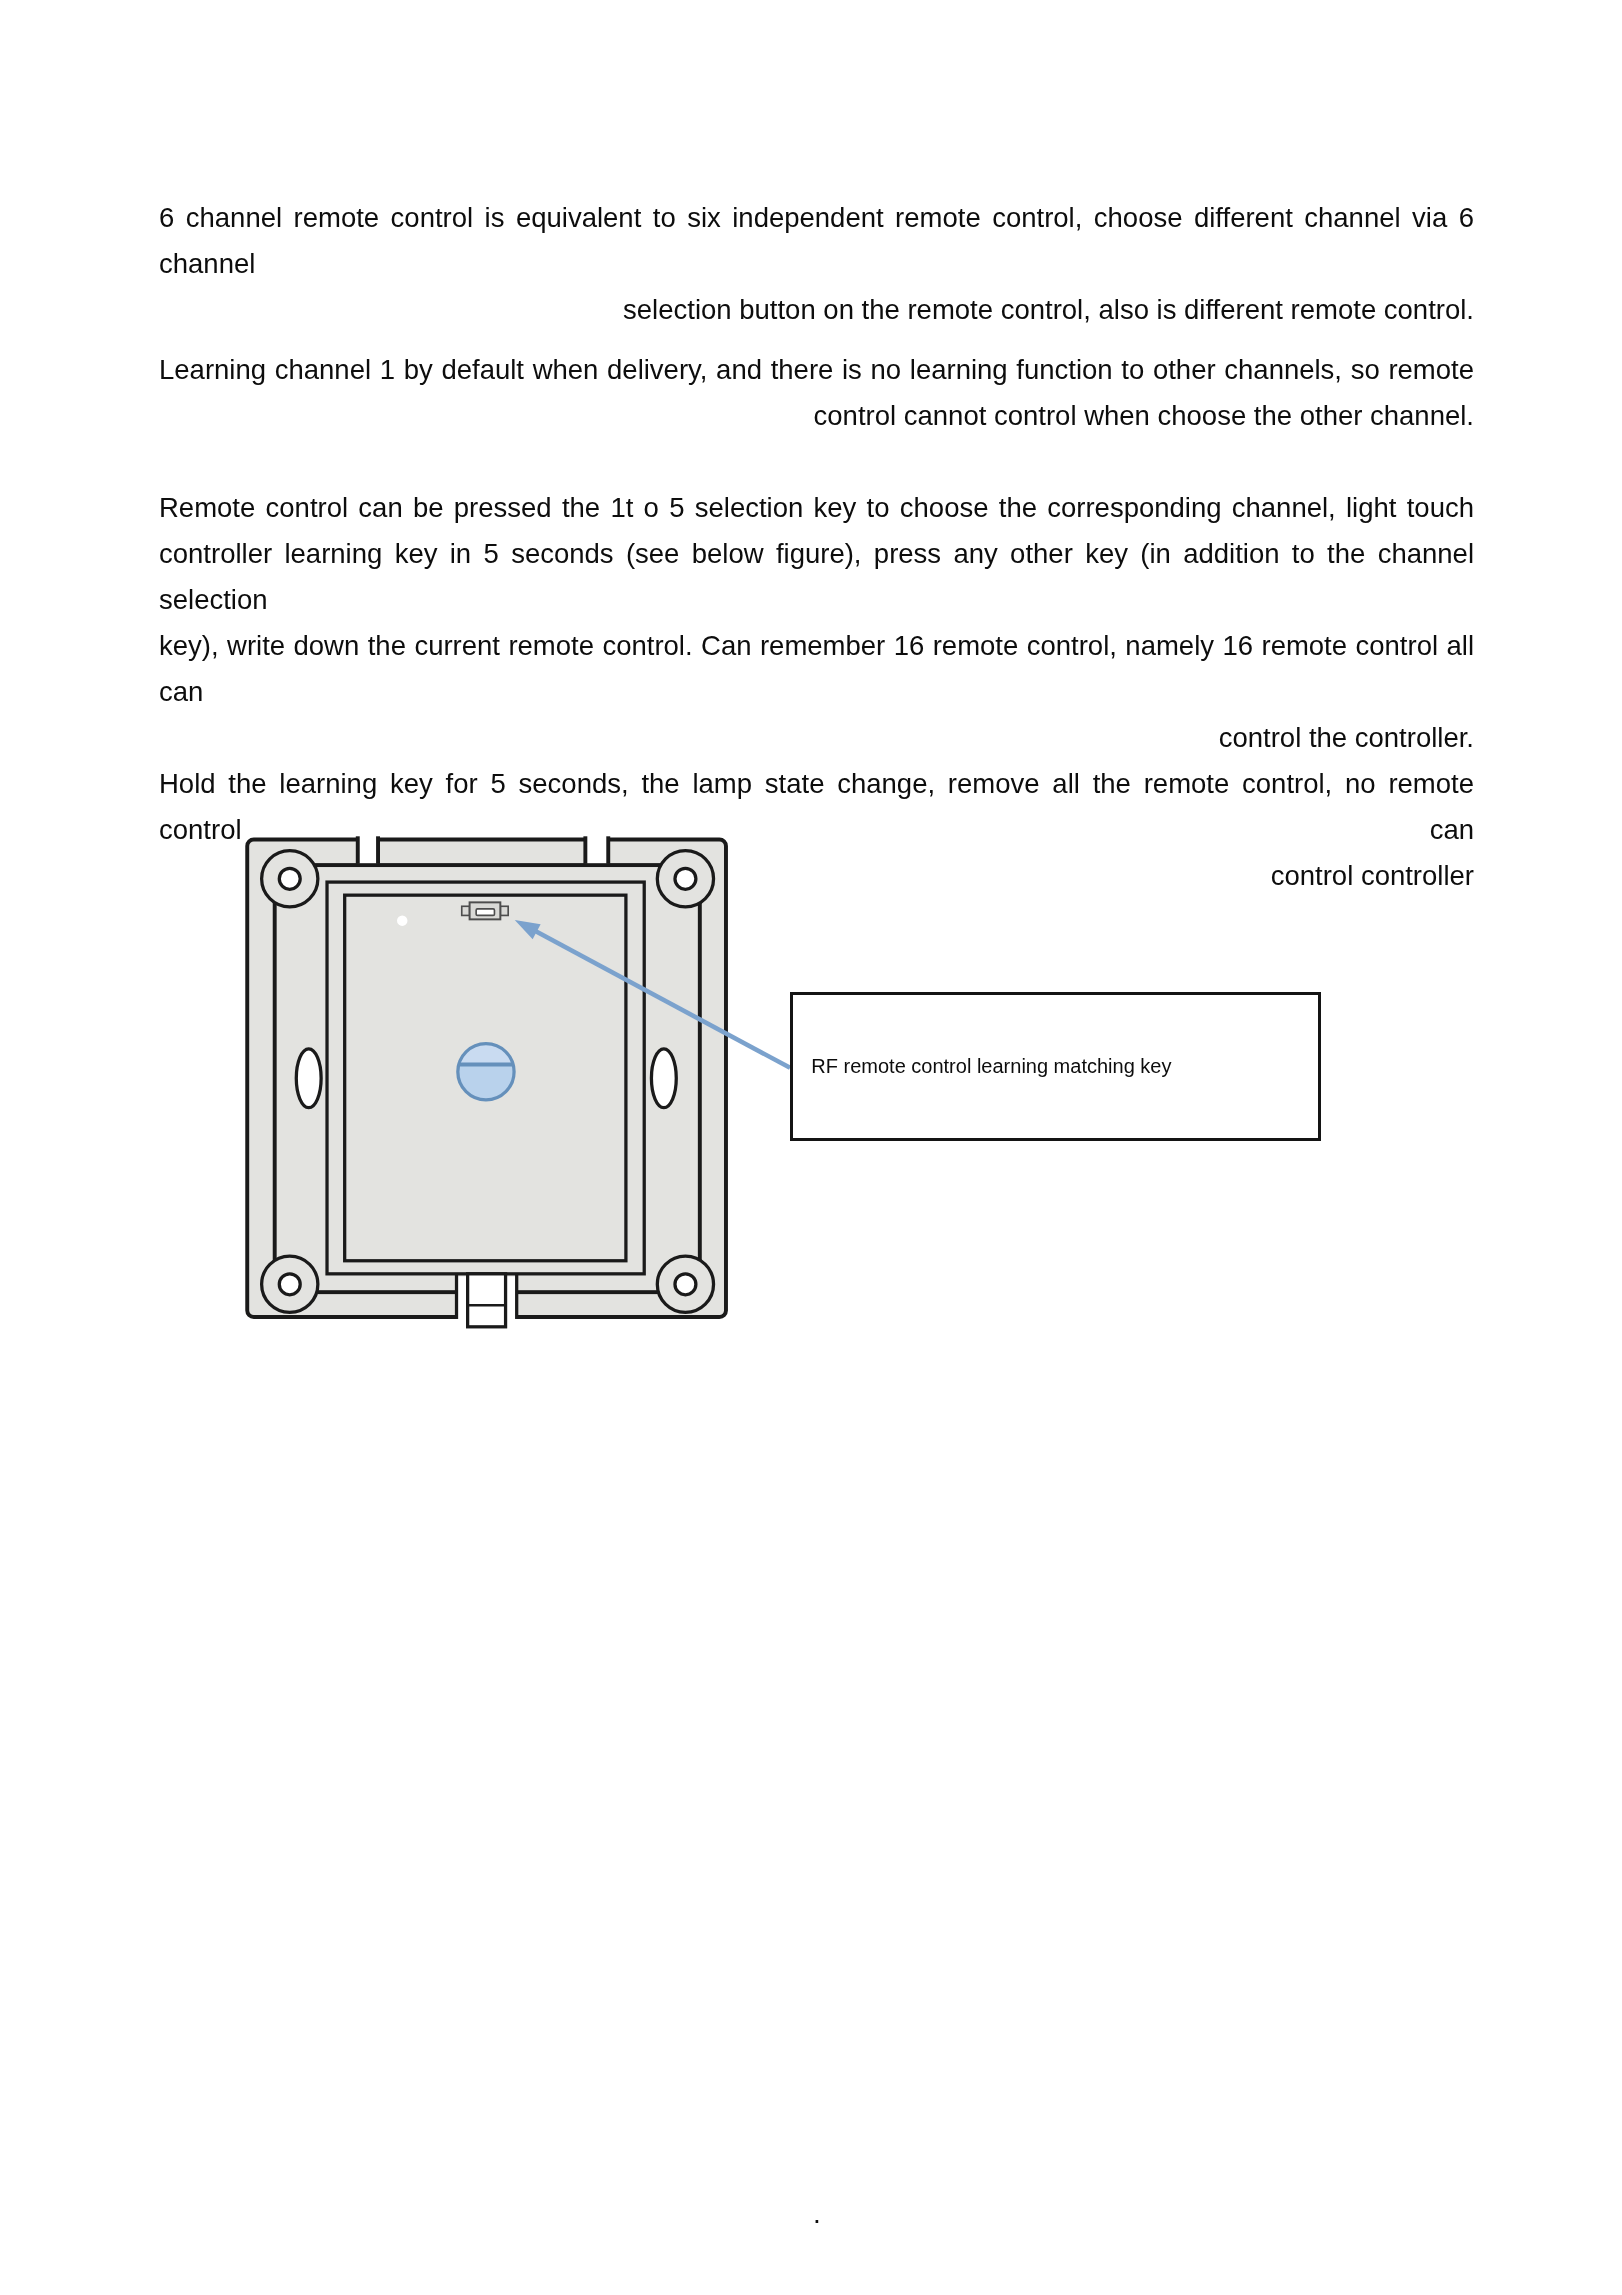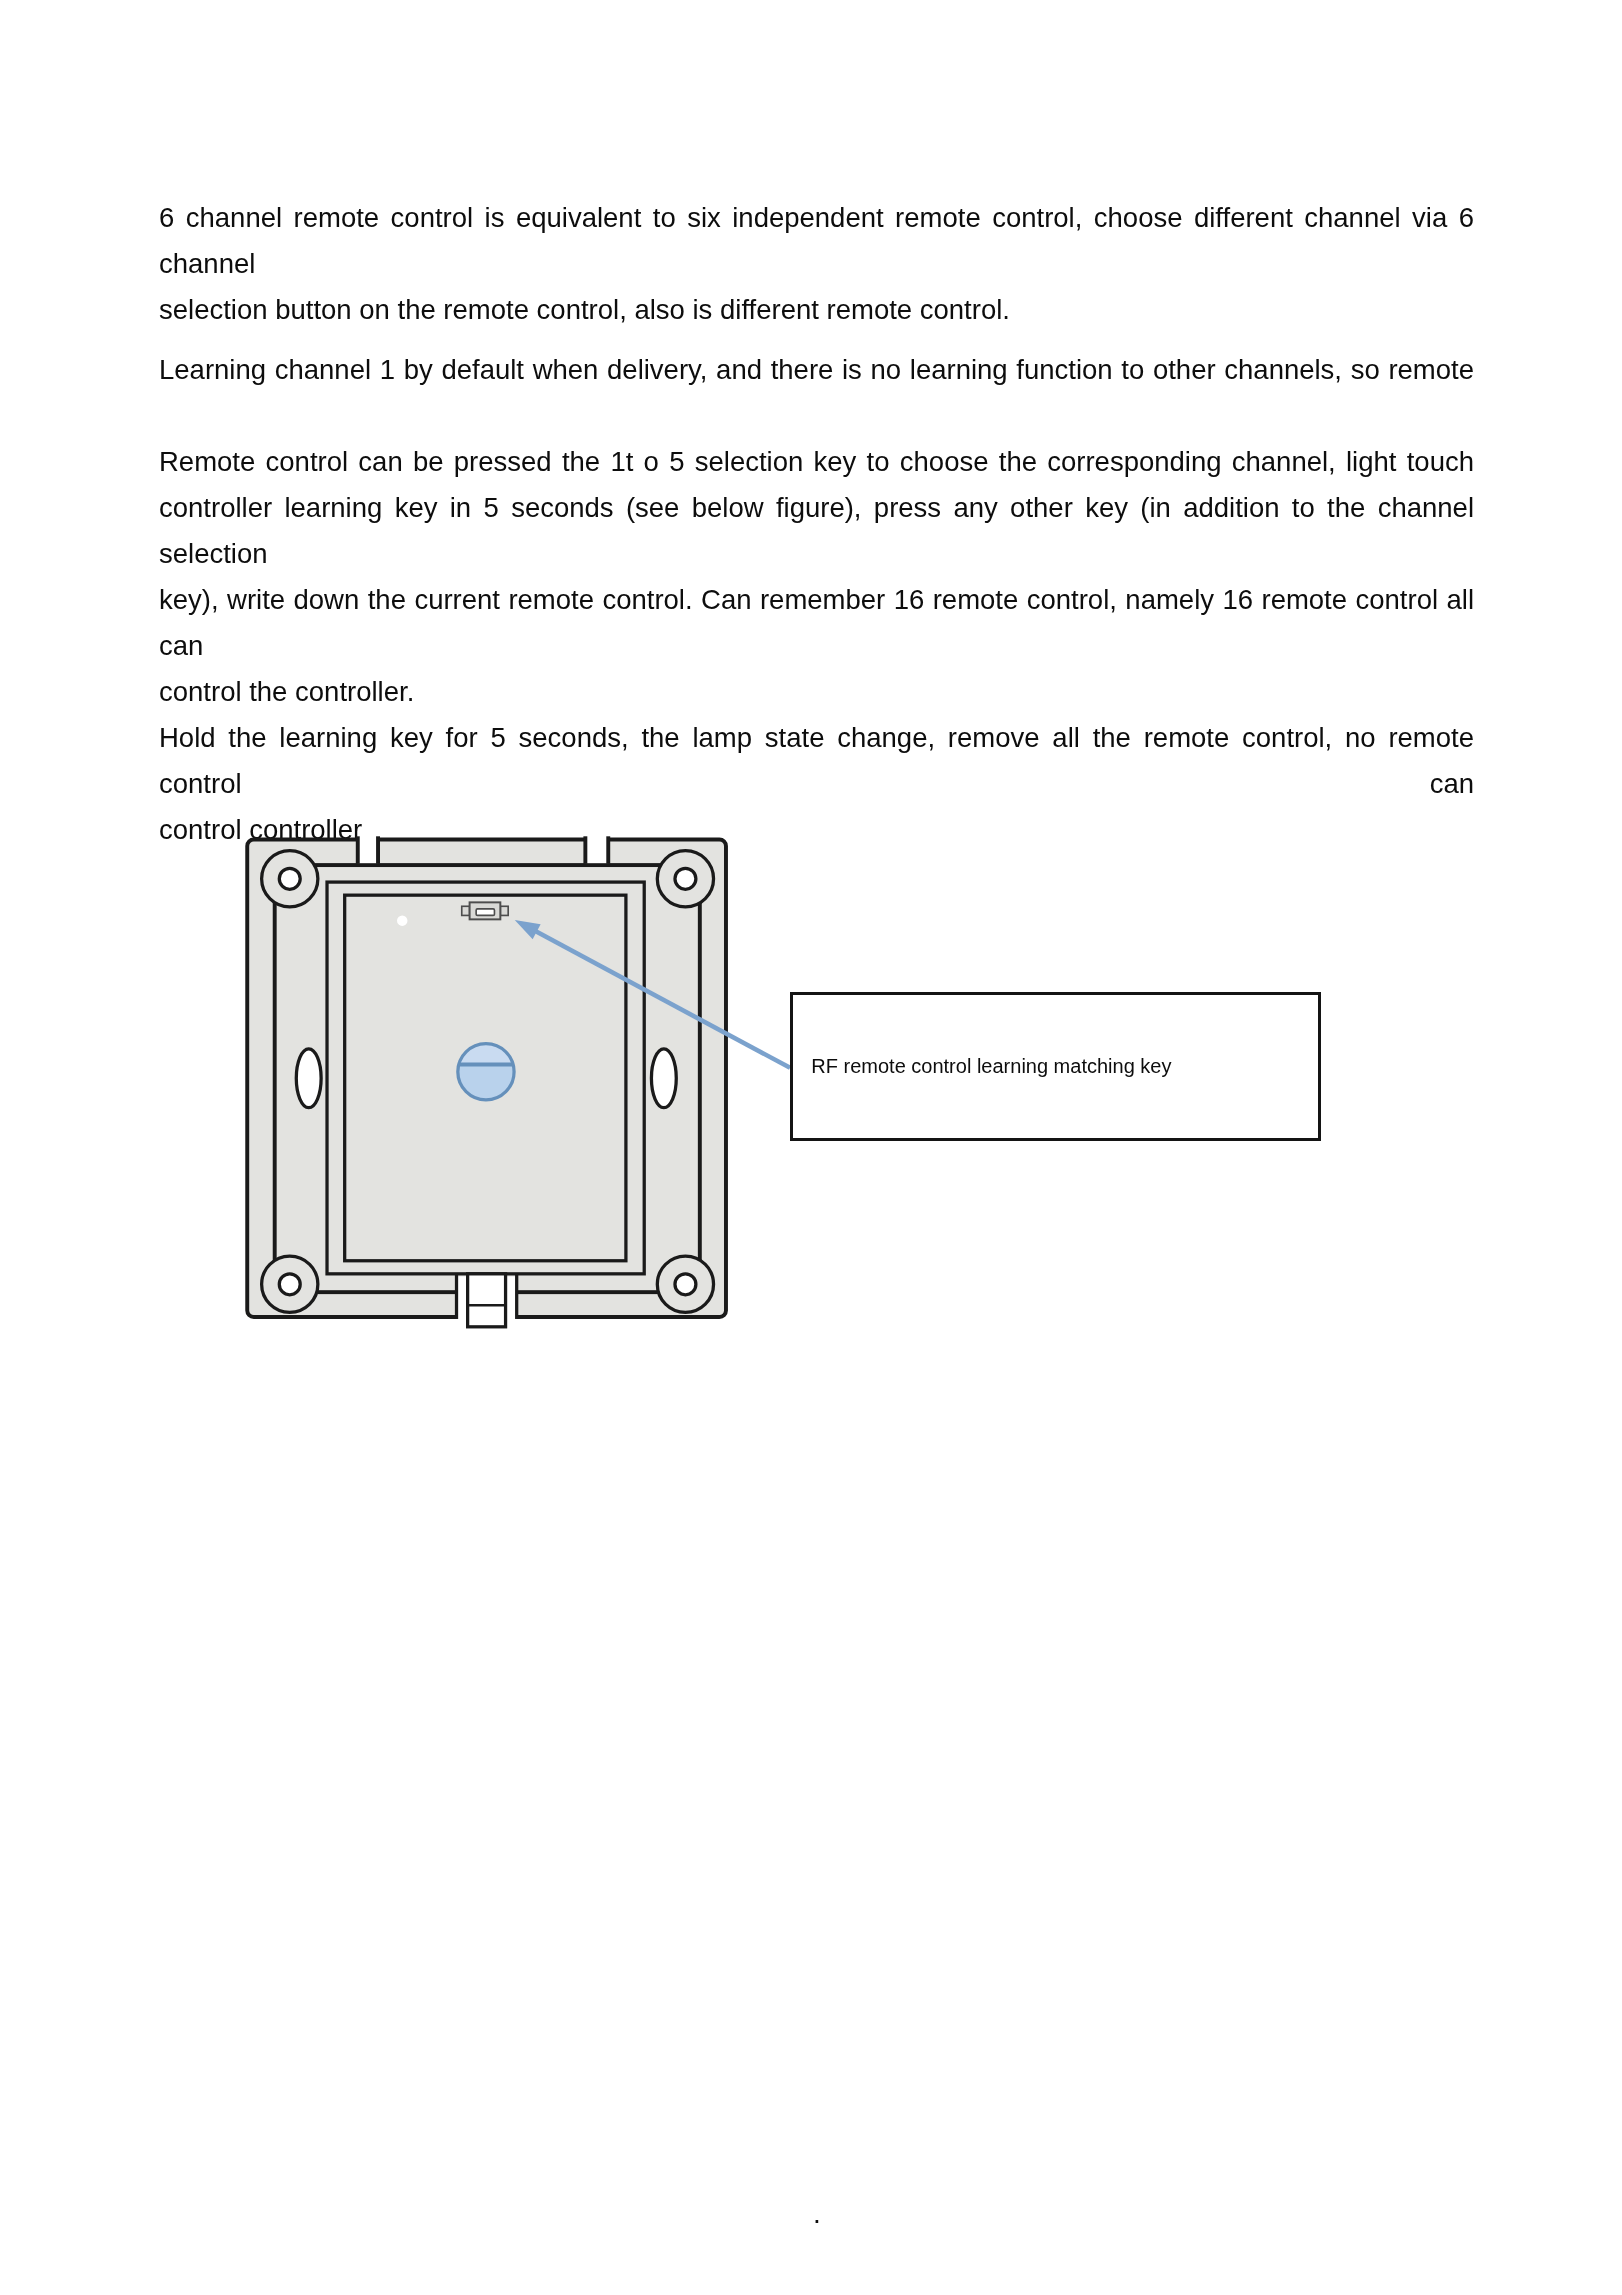--- a/index.html
+++ b/index.html
@@ -11,21 +11,21 @@
     font-family:Liberation Sans, sans-serif;
     color:#0d0d0d;
   }
   .textblock{
     position:absolute;
     left:159px;top:195px;
     width:1315px;
     font-size:27.5px;
     line-height:46px;
   }
-  .ln{white-space:normal;text-align:left;}
+  .ln{white-space:normal;text-align:right;}
   .ln.just{text-align:justify;text-align-last:justify;}
   .ln.paragap{margin-top:14.4px;}
   .blankline{height:46px;}
   .figure-wrap{position:absolute;left:242px;top:831px;width:569px;height:507px;}
   .callout{
     position:absolute;
     left:790px;top:992px;
     width:531px;height:149px;
     box-sizing:border-box;
     border:3.3px solid #141414;
@@ -42,20 +42,21 @@
 </style>
 </head>
 <body>
 
 <div class="page">
 
   <div class="textblock">
     <div class="ln just">6 channel remote control is equivalent to six independent remote control, choose different channel via 6 channel</div>
     <div class="ln">selection button on the remote control, also is different remote control.</div>
     <div class="ln just paragap">Learning channel 1 by default when delivery, and there is no learning function to other channels, so remote</div>
+    <div class="ln">control cannot control when choose the other channel.</div>
 
     <div class="blankline"></div>
 
     <div class="ln just">Remote control can be pressed the 1t o 5 selection key to choose the corresponding channel, light touch</div>
     <div class="ln just">controller learning key in 5 seconds (see below figure), press any other key (in addition to the channel selection</div>
     <div class="ln just">key), write down the current remote control. Can remember 16 remote control, namely 16 remote control all can</div>
     <div class="ln">control the controller.</div>
     <div class="ln just">Hold the learning key for 5 seconds, the lamp state change, remove all the remote control, no remote control can</div>
     <div class="ln">control controller</div>
   </div>

